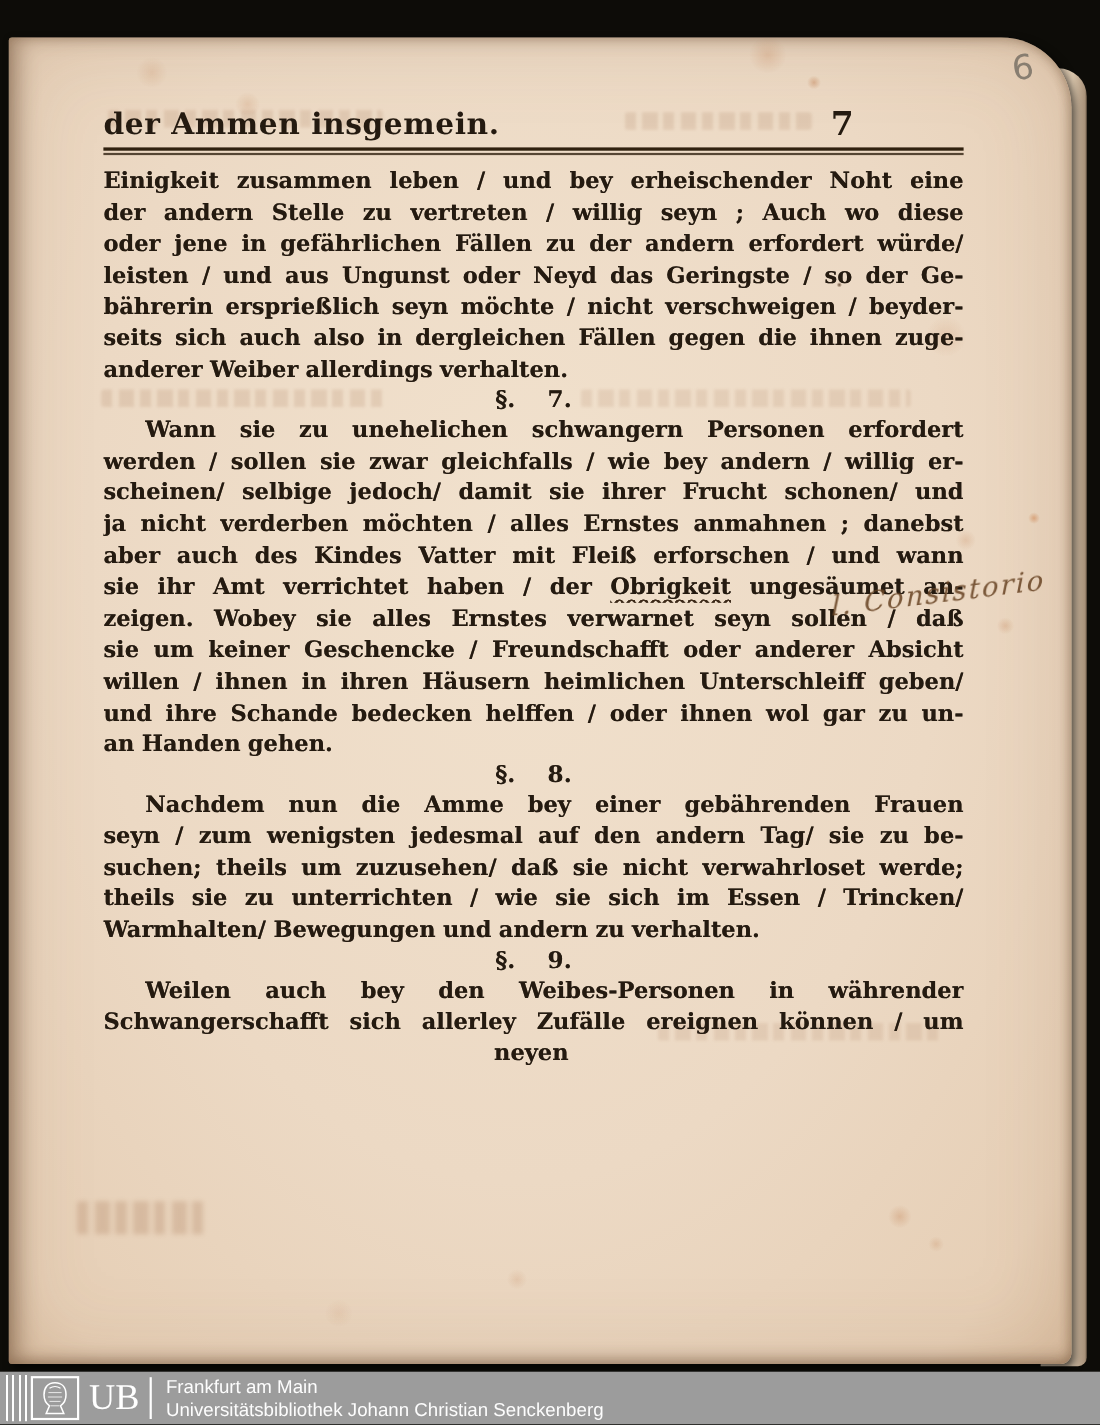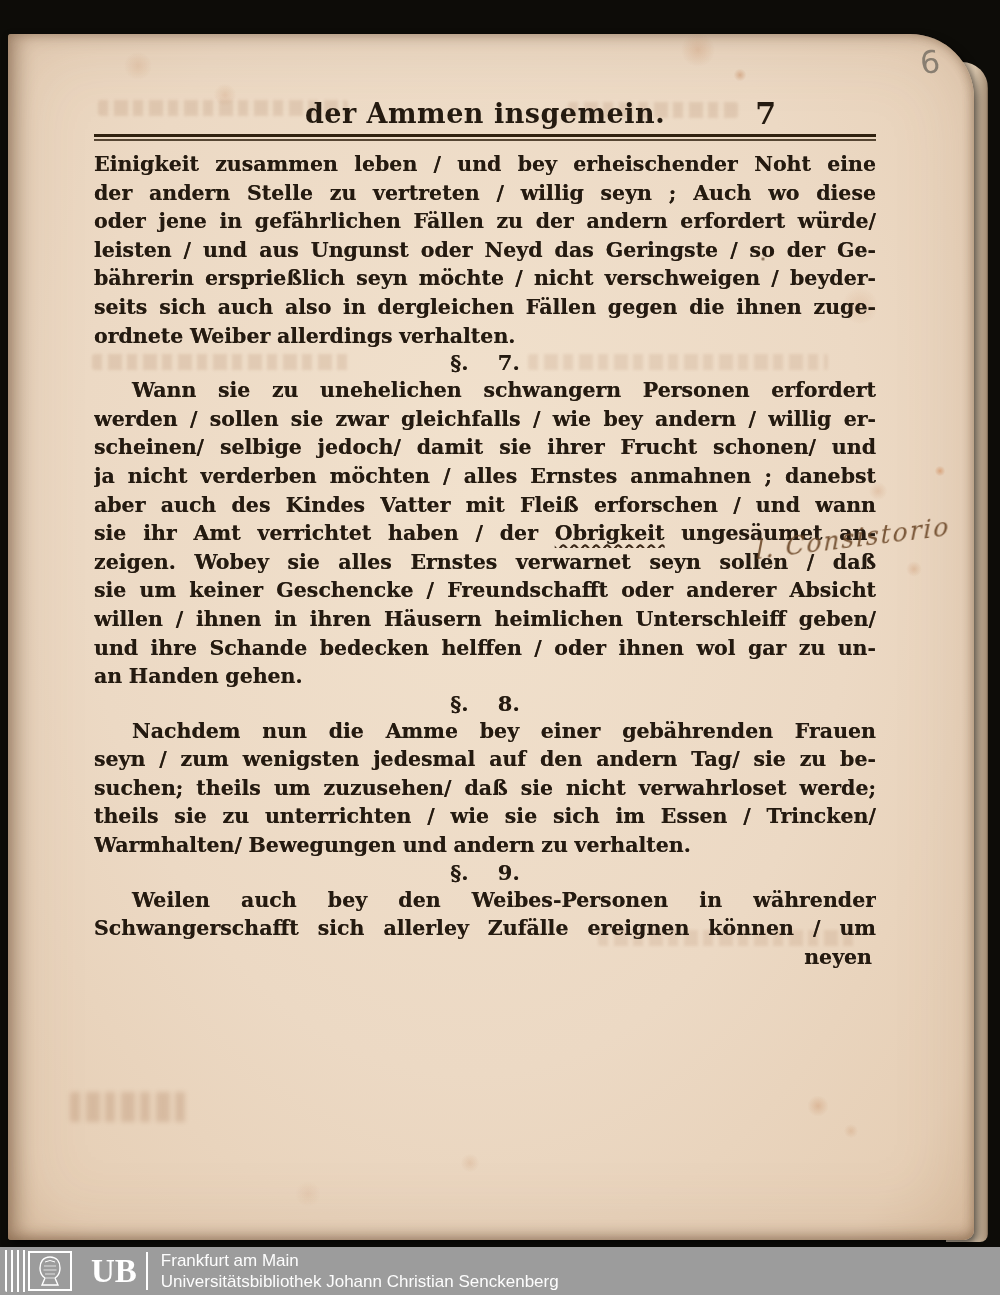--- a/index.html
+++ b/index.html
@@ -55,36 +55,36 @@
   }
   .g1{left:90px;top:66px;width:250px;}
   .g2{left:560px;top:68px;width:170px;}
   .g3{left:84px;top:320px;width:260px;}
   .g4{left:520px;top:320px;width:300px;opacity:.10;}
   .g5{left:590px;top:896px;width:260px;opacity:.10;}
   .g6{left:62px;top:1058px;width:120px;height:30px;opacity:.18;filter:blur(2.5px);}
   
   .content{position:absolute;left:86px;top:60px;width:782px;color:var(--ink);z-index:4;}
   .header{position:relative;height:40px;}
-  .title{display:block;text-align:center;font-size:27px;font-weight:bold;line-height:40px;letter-spacing:.5px;}
+  .title{display:block;font-size:27px;font-weight:bold;line-height:40px;letter-spacing:.5px;}
   .pagenum{position:absolute;right:100px;top:2px;font-size:30px;font-weight:bold;}
   .rule{height:7px;border-top:3px solid #30210f;border-bottom:2px solid rgba(48,33,15,.8);margin:0 0 9px 0;}
   .para{margin:0;}
   .line{
     font-size:20.5px;font-weight:bold;line-height:28.6px;height:28.6px;overflow:hidden;
     text-align:justify;text-align-last:justify;word-spacing:-.5px;
     text-shadow:0 0 .6px rgba(36,26,16,.7);
   }
   .line.flush{text-align-last:left;}
   .line.indent{text-indent:38px;}
   .section{
     font-size:21px;font-weight:bold;text-align:center;height:26px;line-height:26px;
     word-spacing:22px;text-shadow:0 0 .5px rgba(36,26,16,.6);
   }
-  .catchword{font-size:20.5px;font-weight:bold;line-height:28.6px;text-align:right;padding-right:4px;
+  .catchword{font-size:20.5px;font-weight:bold;line-height:28.6px;text-align:center;padding-right:4px;
     text-shadow:0 0 .6px rgba(36,26,16,.7);}
   .hand-underline{
     text-decoration:underline;text-decoration-style:wavy;
     text-decoration-thickness:1.5px;text-underline-offset:4px;text-decoration-color:#3c2817;
   }
   
   .pencil-number{
     position:absolute;left:912px;top:10px;z-index:4;
     font-family:"DejaVu Sans",sans-serif;font-size:31px;color:var(--pencil);
     transform:rotate(-8deg);opacity:.9;
@@ -100,21 +100,21 @@
     position:absolute;left:0;bottom:0;width:1000px;height:48px;z-index:6;
     background:var(--footerbar);display:flex;align-items:center;
   }
   .logo{display:flex;align-items:center;height:44px;margin-left:5px;}
   .pages-lines{
     width:20px;height:42px;margin-right:3px;
     background:repeating-linear-gradient(90deg,#fff 0 2px,transparent 2px 6px);
     border-radius:0 0 0 2px;
   }
   .portrait-box{width:44px;height:40px;border:2px solid #fff;display:flex;align-items:center;justify-content:center;}
-  .ub{font-family:"Liberation Serif",serif;font-weight:bold;font-size:33px;color:#fff;margin-left:19px;line-height:40px;}
+  .ub{font-family:"Liberation Serif",serif;font-weight:normal;font-size:33px;color:#fff;margin-left:9px;line-height:40px;}
   .logo-sep{width:2px;height:38px;background:#fff;margin:0 13px 0 9px;}
   .footer-text{font-family:"Liberation Sans",sans-serif;color:#fdfdfd;font-size:17px;line-height:21px;}
 </style>
 </head>
 <body>
 
 <div class="page-under"></div>
 
 <div class="page">
   <div class="stains"></div>
@@ -137,21 +137,21 @@
     </div>
     <div class="rule"></div>
     <div id="text-flow">
         <div class="para">
           <div class="line">Einigkeit zusammen leben / und bey erheischender Noht eine</div>
           <div class="line">der andern Stelle zu vertreten / willig seyn ;   Auch wo diese</div>
           <div class="line">oder jene in gefährlichen Fällen zu der andern erfordert würde/</div>
           <div class="line">leisten / und aus Ungunst oder Neyd das Geringste / so der Ge-</div>
           <div class="line">bährerin ersprießlich seyn möchte / nicht verschweigen / beyder-</div>
           <div class="line">seits sich auch also in dergleichen Fällen gegen die ihnen zuge-</div>
-          <div class="line flush">ordnete Weiber allerdings verhalten.</div>
+          <div class="line flush">anderer Weiber allerdings verhalten.</div>
         </div>
         <div class="section">§. 7.</div>
         <div class="para">
           <div class="line indent">Wann sie zu unehelichen schwangern Personen erfordert</div>
           <div class="line">werden / sollen sie zwar gleichfalls / wie bey andern / willig er-</div>
           <div class="line">scheinen/ selbige jedoch/ damit sie ihrer Frucht schonen/ und solche</div>
           <div class="line">ja nicht verderben möchten / alles Ernstes anmahnen ; danebst</div>
           <div class="line">aber auch des Kindes Vatter mit Fleiß erforschen / und wann</div>
           <div class="line">sie ihr Amt verrichtet haben / der <span class="hand-underline">Obrigkeit</span> ungesäumet an-</div>
           <div class="line">zeigen.    Wobey sie alles Ernstes verwarnet seyn sollen / daß</div>

